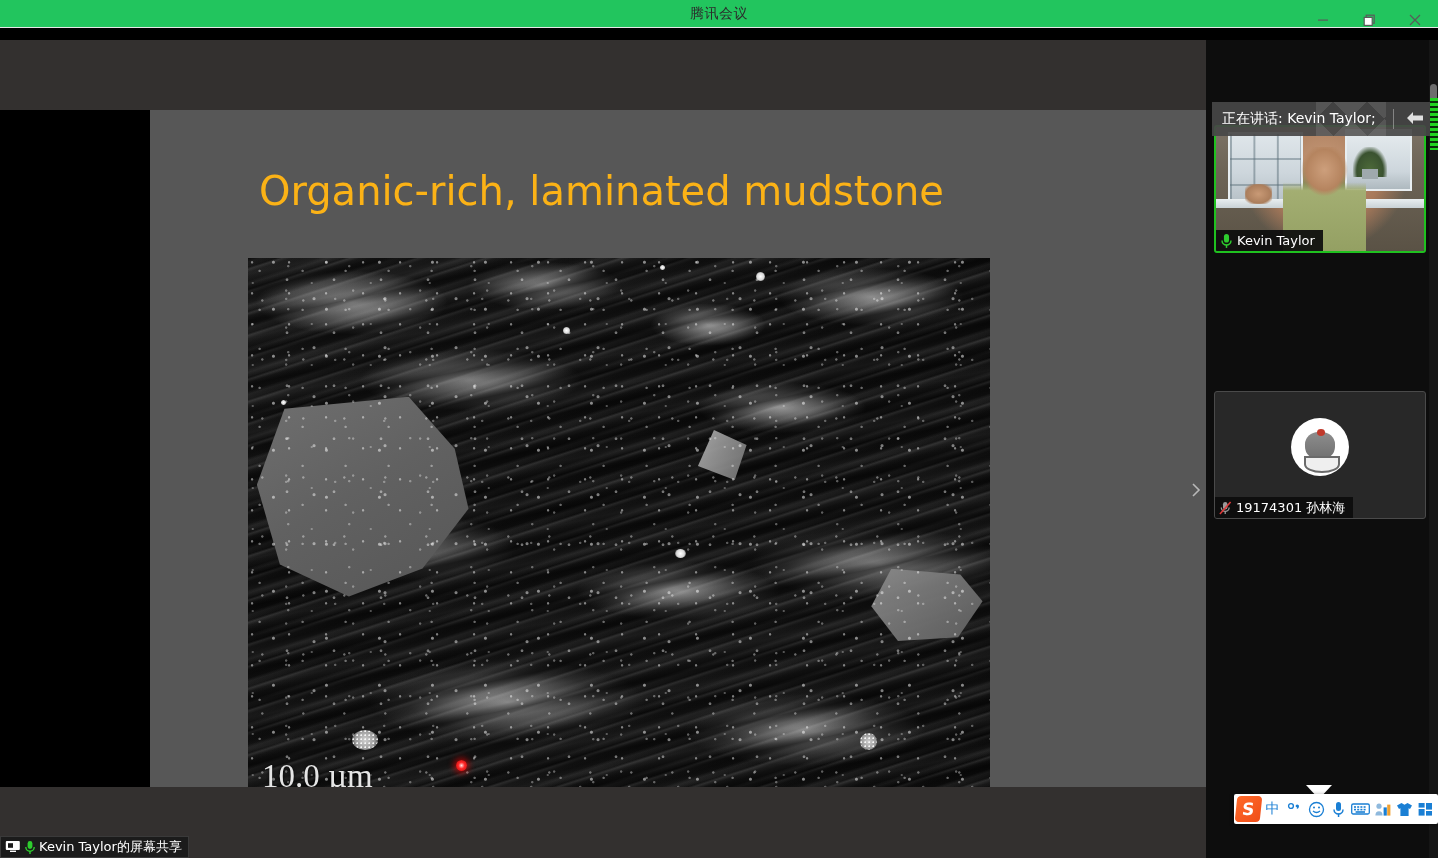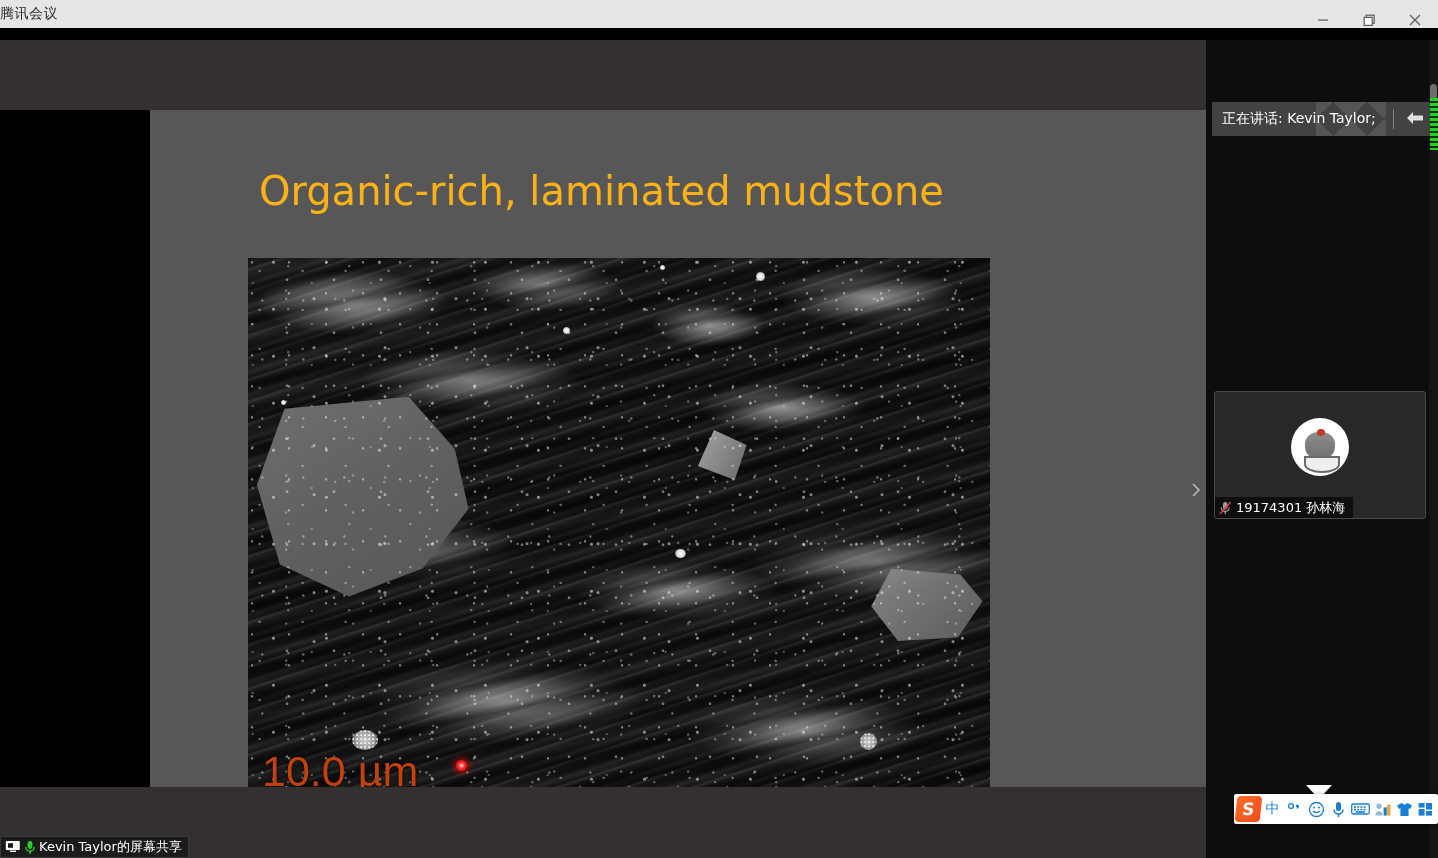--- a/index.html
+++ b/index.html
@@ -7,22 +7,22 @@
   html, body {
     width: 1438px; height: 858px;
     background: #000; overflow: hidden;
     font-family: "Liberation Sans", "DejaVu Sans", sans-serif;
   }
   #app { position: relative; width: 1438px; height: 858px; background: #000; }
 
   
   .titlebar {
     position: absolute; left: 0; top: 0; width: 1438px; height: 28px;
-    background: #e5e5e5; border-bottom: 1px solid #e8e8e8;
-    display: flex; align-items: center; 
+    background: #22c55e; border-bottom: 1px solid #e8e8e8;
+    display: flex; align-items: center; justify-content: center;
   }
   .titlebar-text {
     font-size: 14px; color: #2c2c2c; letter-spacing: 0.5px;
     font-family: "DejaVu Sans", "Liberation Sans", sans-serif;
   }
   .win-controls {
     position: absolute; right: 0; top: 0; height: 40px;
     display: flex; align-items: stretch;
   }
   .win-btn {
@@ -162,22 +162,22 @@
   }
   .sem-framboid {
     position: absolute; border-radius: 50%;
     background:
       radial-gradient(circle at 30% 30%, rgba(255,255,255,0.9) 0.6px, rgba(0,0,0,0) 1.2px),
       radial-gradient(circle, #cfcfcf 0%, #9a9a9a 60%, rgba(0,0,0,0) 100%);
     background-size: 4px 4px, 100% 100%;
   }
   .scalebar-text {
     position: absolute; left: 14px; bottom: 20px;
-    color: #c2410c; font-size: 43px; line-height: 1;
-    font-family: Liberation Sans, sans-serif;
+    color: #e5e5e5; font-size: 33px; line-height: 1;
+    font-family: Liberation Serif, serif;
     text-shadow: 0 0 3px rgba(0,0,0,0.9);
     white-space: nowrap;
   }
   .laser-dot {
     position: absolute; left: 208px; bottom: 42px;
     width: 11px; height: 11px; border-radius: 50%;
     background: radial-gradient(circle at 50% 50%, #ffdede 0%, #ff2a2a 40%, #c00000 100%);
     box-shadow: 0 0 6px 2px rgba(255,0,0,0.6);
   }
 
@@ -483,20 +483,41 @@
     <svg width="12" height="15" viewBox="0 0 12 15">
       <rect x="3.6" y="1" width="4.8" height="8" rx="2.4" fill="#2ecc2e"></rect>
       <path d="M1.8 7 A4.2 4.2 0 0 0 10.2 7" stroke="#2ecc2e" stroke-width="1.4" fill="none"></path>
       <rect x="5.3" y="11" width="1.4" height="3" fill="#2ecc2e"></rect>
     </svg>
     <span>Kevin Taylor的屏幕共享</span>
   </div>
 
   <div class="panel">
 
+    <div class="tile active" style="top:85px;">
+      <div class="tile-video">
+        <div class="vid-window">
+          <div class="vid-window-bars"></div>
+        </div>
+        <div class="vid-window2"></div>
+        <div class="vid-plant"></div>
+        <div class="vid-plant-pot"></div>
+        <div class="vid-sill"></div>
+        <div class="vid-person"></div>
+        <div class="vid-hand"></div>
+      </div>
+      <div class="name-badge">
+        <svg width="13" height="16" viewBox="0 0 12 15">
+          <rect x="3.6" y="1" width="4.8" height="8" rx="2.4" fill="#2ecc2e"></rect>
+          <path d="M1.8 7 A4.2 4.2 0 0 0 10.2 7" stroke="#2ecc2e" stroke-width="1.4" fill="none"></path>
+          <rect x="5.3" y="11" width="1.4" height="3" fill="#2ecc2e"></rect>
+        </svg>
+        <span class="nm">Kevin Taylor</span>
+      </div>
+    </div>
 
 
     <div class="tile" style="top:351px;">
       <div class="avatar-circle av-cat">
         <div class="av-cat-dot"></div>
       </div>
       <div class="name-badge">
         <svg width="13" height="16" viewBox="0 0 14 15">
           <rect x="4.3" y="1" width="4.8" height="8" rx="2.4" fill="#9a9a9a"></rect>
           <path d="M2.5 7 A4.2 4.2 0 0 0 10.9 7" stroke="#9a9a9a" stroke-width="1.4" fill="none"></path>

